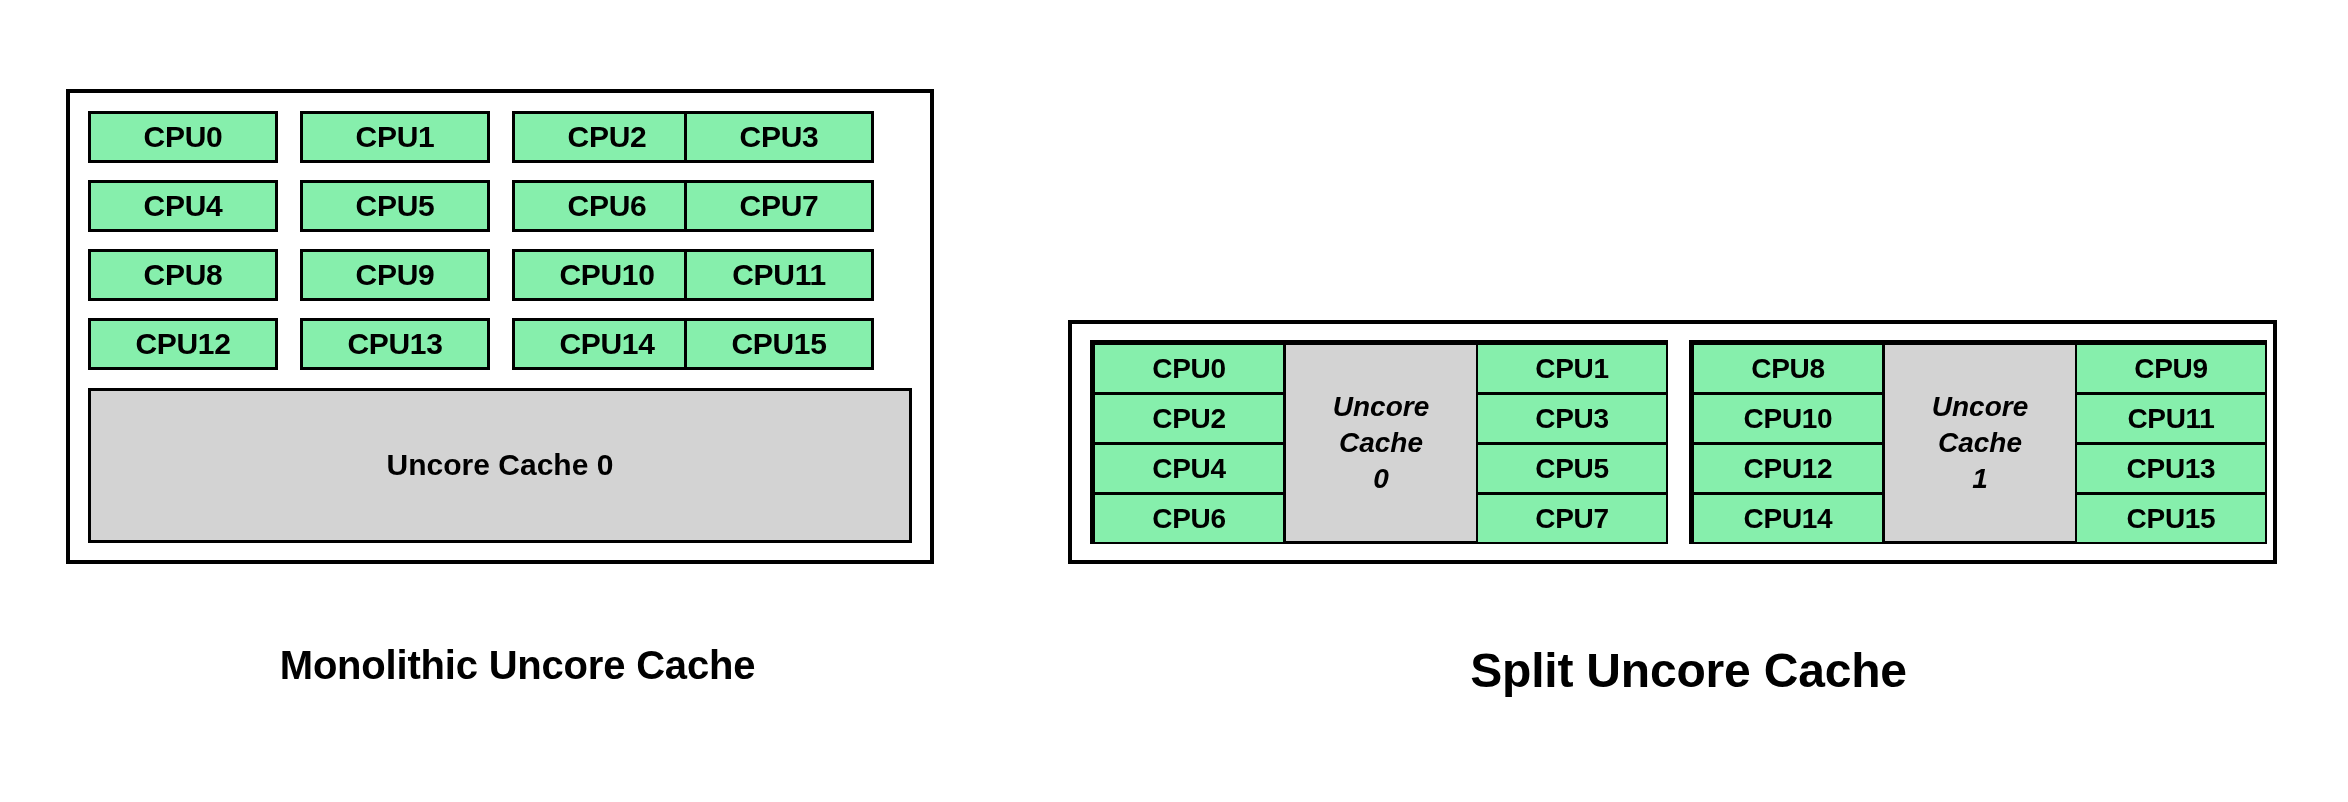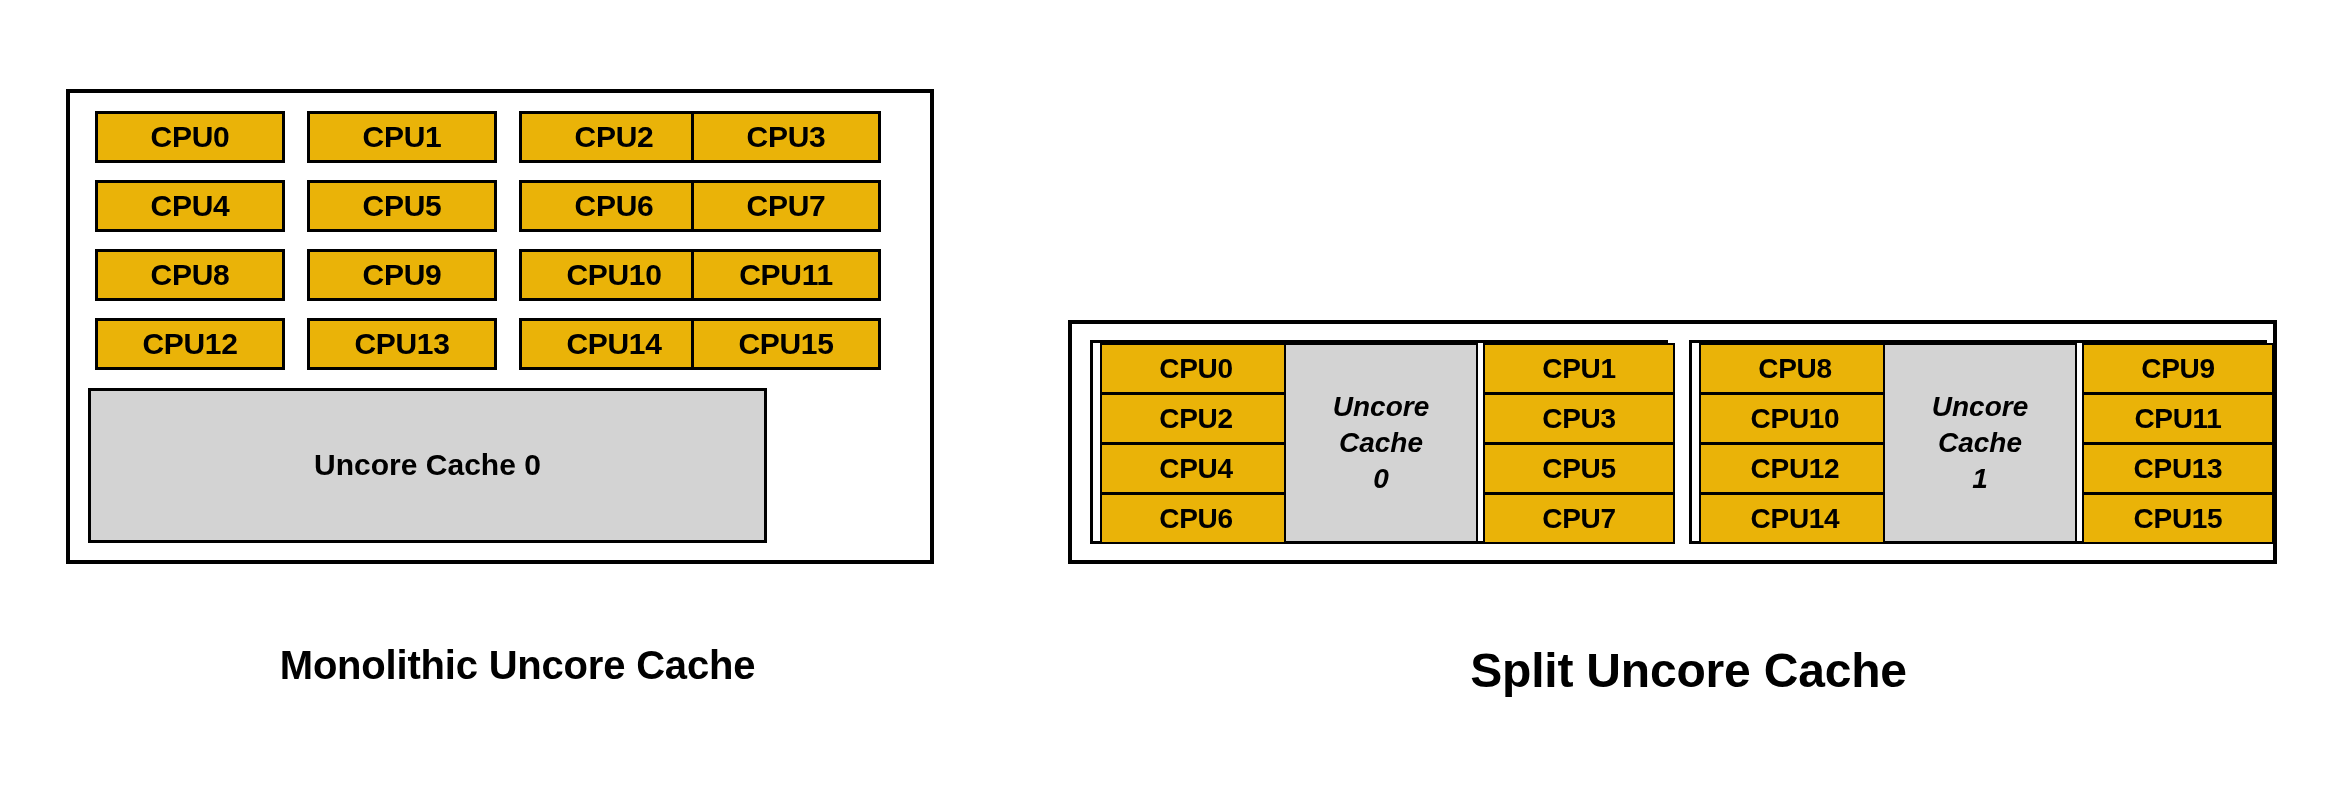--- a/index.html
+++ b/index.html
@@ -24,29 +24,28 @@
   .outer-box {
     position: absolute;
     border: 4px solid #000000;
     background: #ffffff;
     box-sizing: border-box;
   }
 
   .cpu-box {
     position: absolute;
     border: 3px solid #000000;
-    background: #eab308;
+    background: #86efac;
     box-sizing: border-box;
     display: flex;
     align-items: center;
     justify-content: center;
     font-weight: bold;
     color: #000000;
     letter-spacing: -0.3px;
-    margin-left: 7px;
   }
 
   .cache-box {
     position: absolute;
     border: 3px solid #000000;
     box-sizing: border-box;
     display: flex;
     align-items: center;
     justify-content: center;
     text-align: center;
@@ -78,21 +77,21 @@
     height: 475px;
   }
   #monolithic-figure .cpu-box {
     width: 190px;
     height: 52px;
     font-size: 30px;
   }
   #monolithic-cache {
     left: 88px;
     top: 388px;
-    width: 679px;
+    width: 824px;
     height: 155px;
     font-size: 30px;
   }
   #monolithic-caption {
     left: 66px;
     top: 643px;
     width: 903px;
     font-size: 40px;
   }
 

